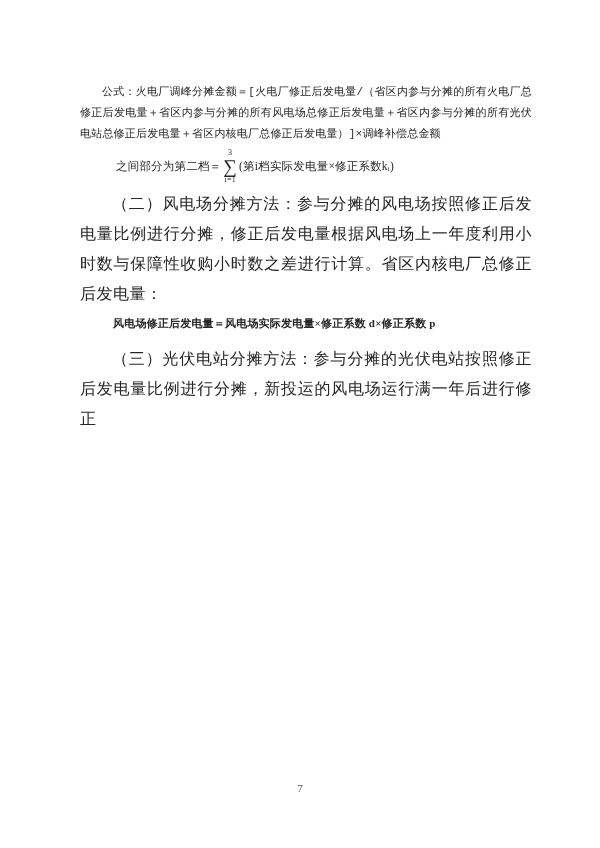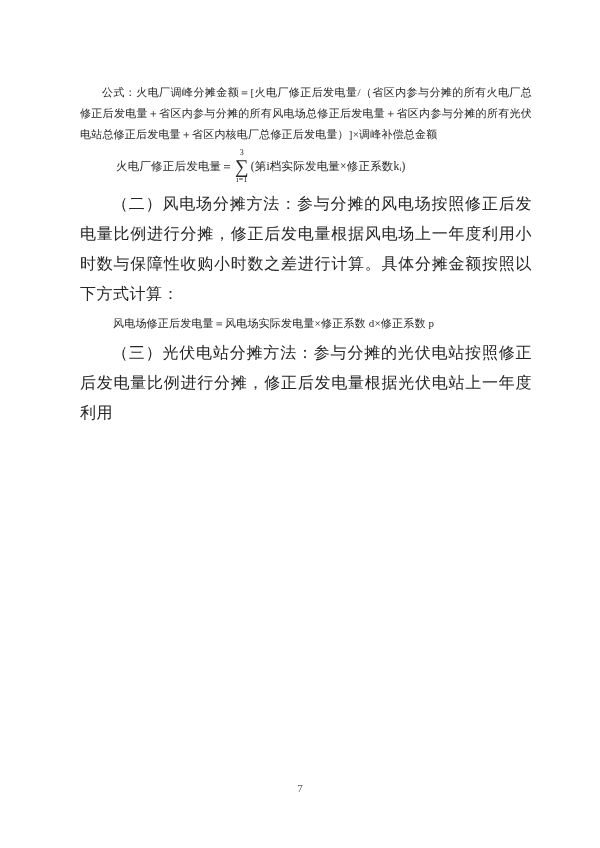--- a/index.html
+++ b/index.html
@@ -28,26 +28,26 @@
     margin: 0;
     letter-spacing: 0.5px;
   }
   .p-small {
     font-size: 11px;
     line-height: 21px;
     text-align: justify;
     margin: 0;
     letter-spacing: 0.2px;
   }
-  .ind2 { text-indent: 2em; }
+  .ind2 { text-indent: 2em; font-family: Liberation Mono, monospace; }
   .ind3 { text-indent: 3em; }
   .mb6  { margin-bottom: 6px; }
   .mb4  { margin-bottom: 4px; }
   .mb10 { margin-bottom: 10px; }
-  .mb2  { margin-bottom: 4px; }
+  .mb2  { margin-bottom: 10px; font-weight: bold; }
   .math-line {
     font-size: 11.5px;
     margin: 4px 0 4px 36px;
     display: flex;
     align-items: center;
     letter-spacing: 0.2px;
   }
   .sigma {
     display: inline-flex;
     flex-direction: column;
@@ -79,33 +79,33 @@
 </style>
 </head>
 <body>
 
 <div class="content">
 
 
   <p class="p-small ind2">公式：火电厂调峰分摊金额＝[火电厂修正后发电量/（省区内参与分摊的所有火电厂总修正后发电量＋省区内参与分摊的所有风电场总修正后发电量＋省区内参与分摊的所有光伏电站总修正后发电量＋省区内核电厂总修正后发电量）]×调峰补偿总金额</p>
 
   <div class="math-line">
-    <span>火电厂修正后发电量＝</span>
+    <span>之间部分为第二档＝</span>
     <span class="sigma">
       <span class="top">3</span>
       <span class="mid">∑</span>
       <span class="bot">i=1</span>
     </span>
     <span>(第i档实际发电量×修正系数kᵢ)</span>
   </div>
 
 
-  <p class="p-large mb4">（二）风电场分摊方法：参与分摊的风电场按照修正后发电量比例进行分摊，修正后发电量根据风电场上一年度利用小时数与保障性收购小时数之差进行计算。具体分摊金额按照以下方式计算：</p>
+  <p class="p-large mb4">（二）风电场分摊方法：参与分摊的风电场按照修正后发电量比例进行分摊，修正后发电量根据风电场上一年度利用小时数与保障性收购小时数之差进行计算。省区内核电厂总修正后发电量：</p>
 
 
   <p class="p-small ind3 mb2">风电场修正后发电量＝风电场实际发电量×修正系数 d×修正系数 p</p>
 
 
-  <p class="p-large">（三）光伏电站分摊方法：参与分摊的光伏电站按照修正后发电量比例进行分摊，修正后发电量根据光伏电站上一年度利用</p>
+  <p class="p-large">（三）光伏电站分摊方法：参与分摊的光伏电站按照修正后发电量比例进行分摊，新投运的风电场运行满一年后进行修正</p>
 
 </div>
 
 <div class="page-num">7</div>
 
 </body></html>

